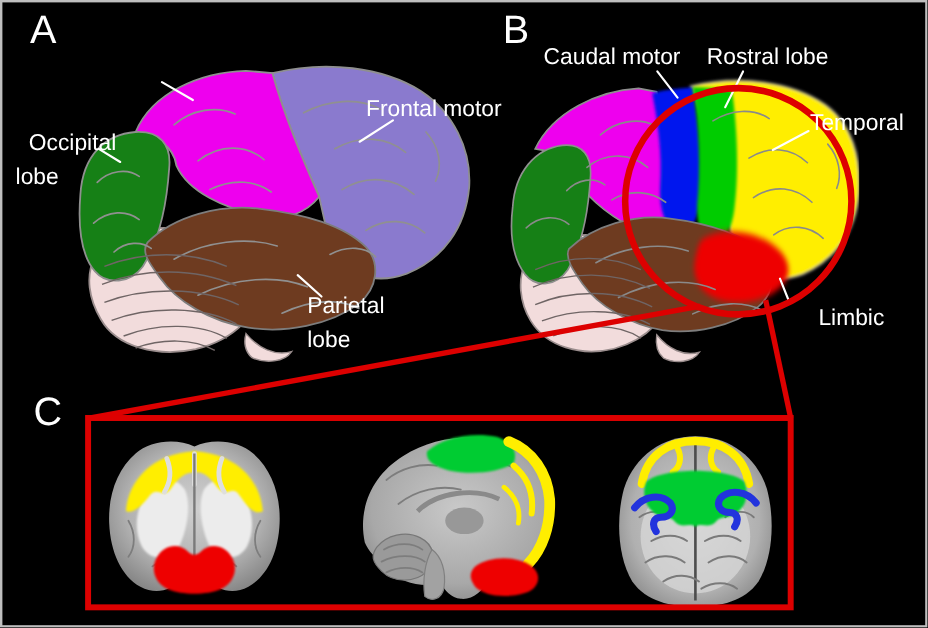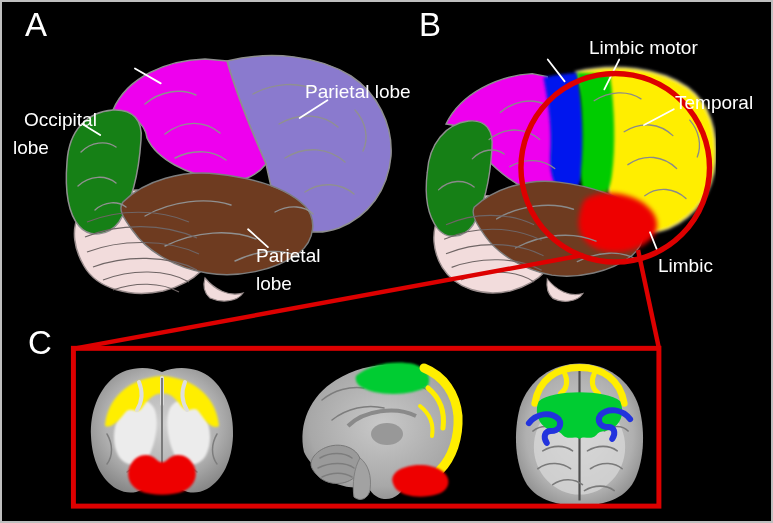--- a/index.html
+++ b/index.html
@@ -212,23 +212,24 @@
     <circle cx="617" cy="167" r="95" fill="none" stroke-width="5.5" stroke="#dd0000"></circle>
     <line x1="585" y1="255" x2="73" y2="349" stroke-width="4.5" stroke="#dd0000"></line>
     <line x1="640" y1="250" x2="661" y2="349" stroke-width="4.5" stroke="#dd0000"></line>
     <rect x="71" y="349" width="590" height="159" fill="none" stroke-width="5" stroke="#dd0000"></rect>
   </svg>
 
   <div class="letter" style="left:23px;top:6px">A</div>
   <div class="letter" style="left:417px;top:6px">B</div>
   <div class="letter" style="left:26px;top:324px">C</div>
 
-  <div class="lbl" style="left:303px;top:80px">Parietal lobe</div>
+  <div class="lbl" style="left:303px;top:80px">Frontal motor</div>
   <div class="lbl" style="left:22px;top:108px">Occipital</div>
   <div class="lbl" style="left:11px;top:136px">lobe</div>
   <div class="lbl" style="left:254px;top:244px">Parietal</div>
   <div class="lbl" style="left:254px;top:272px">lobe</div>
 
-  <div class="lbl" style="left:587px;top:36px">Limbic motor</div>
+  <div class="lbl" style="left:451px;top:36px">Caudal motor</div>
+  <div class="lbl" style="left:587px;top:36px">Rostral lobe</div>
   <div class="lbl" style="left:673px;top:91px">Temporal</div>
-  <div class="lbl" style="left:656px;top:254px">Limbic</div>
+  <div class="lbl" style="left:680px;top:254px">Limbic</div>
 
 </div>
 
 </body></html>

